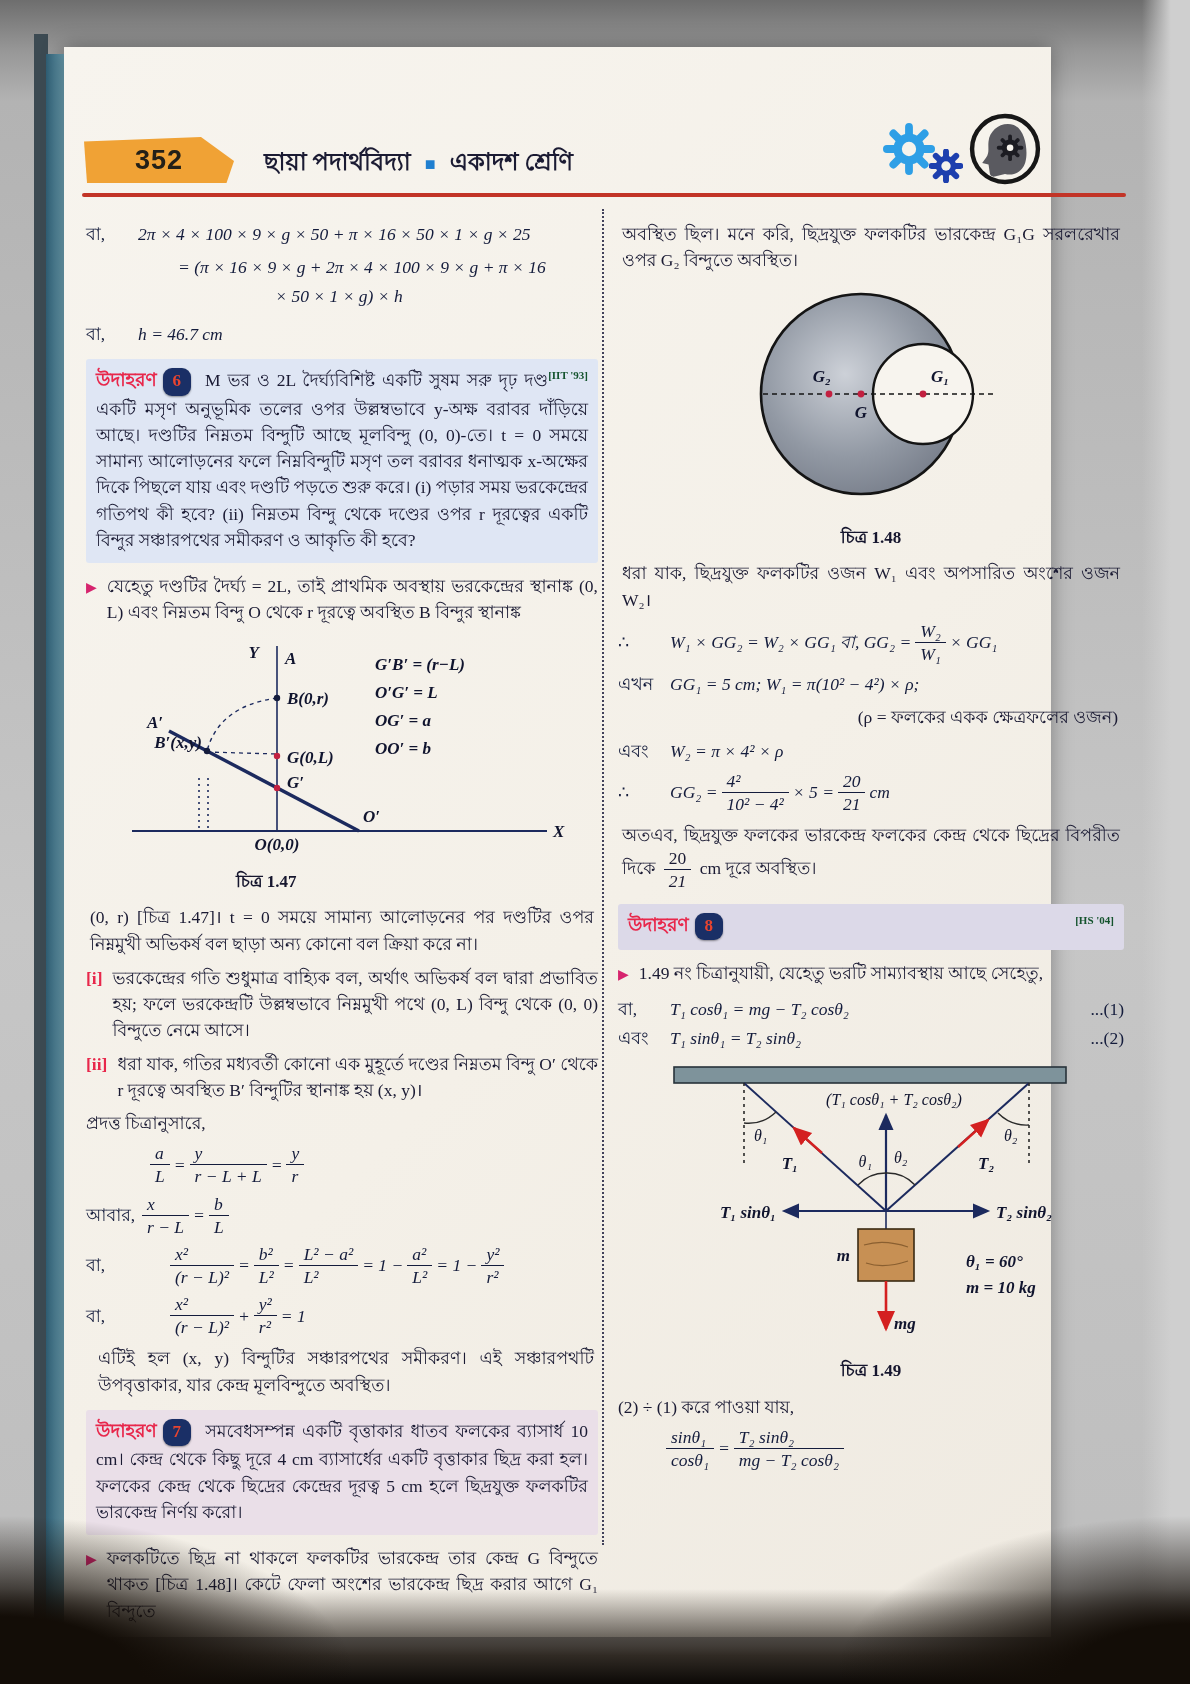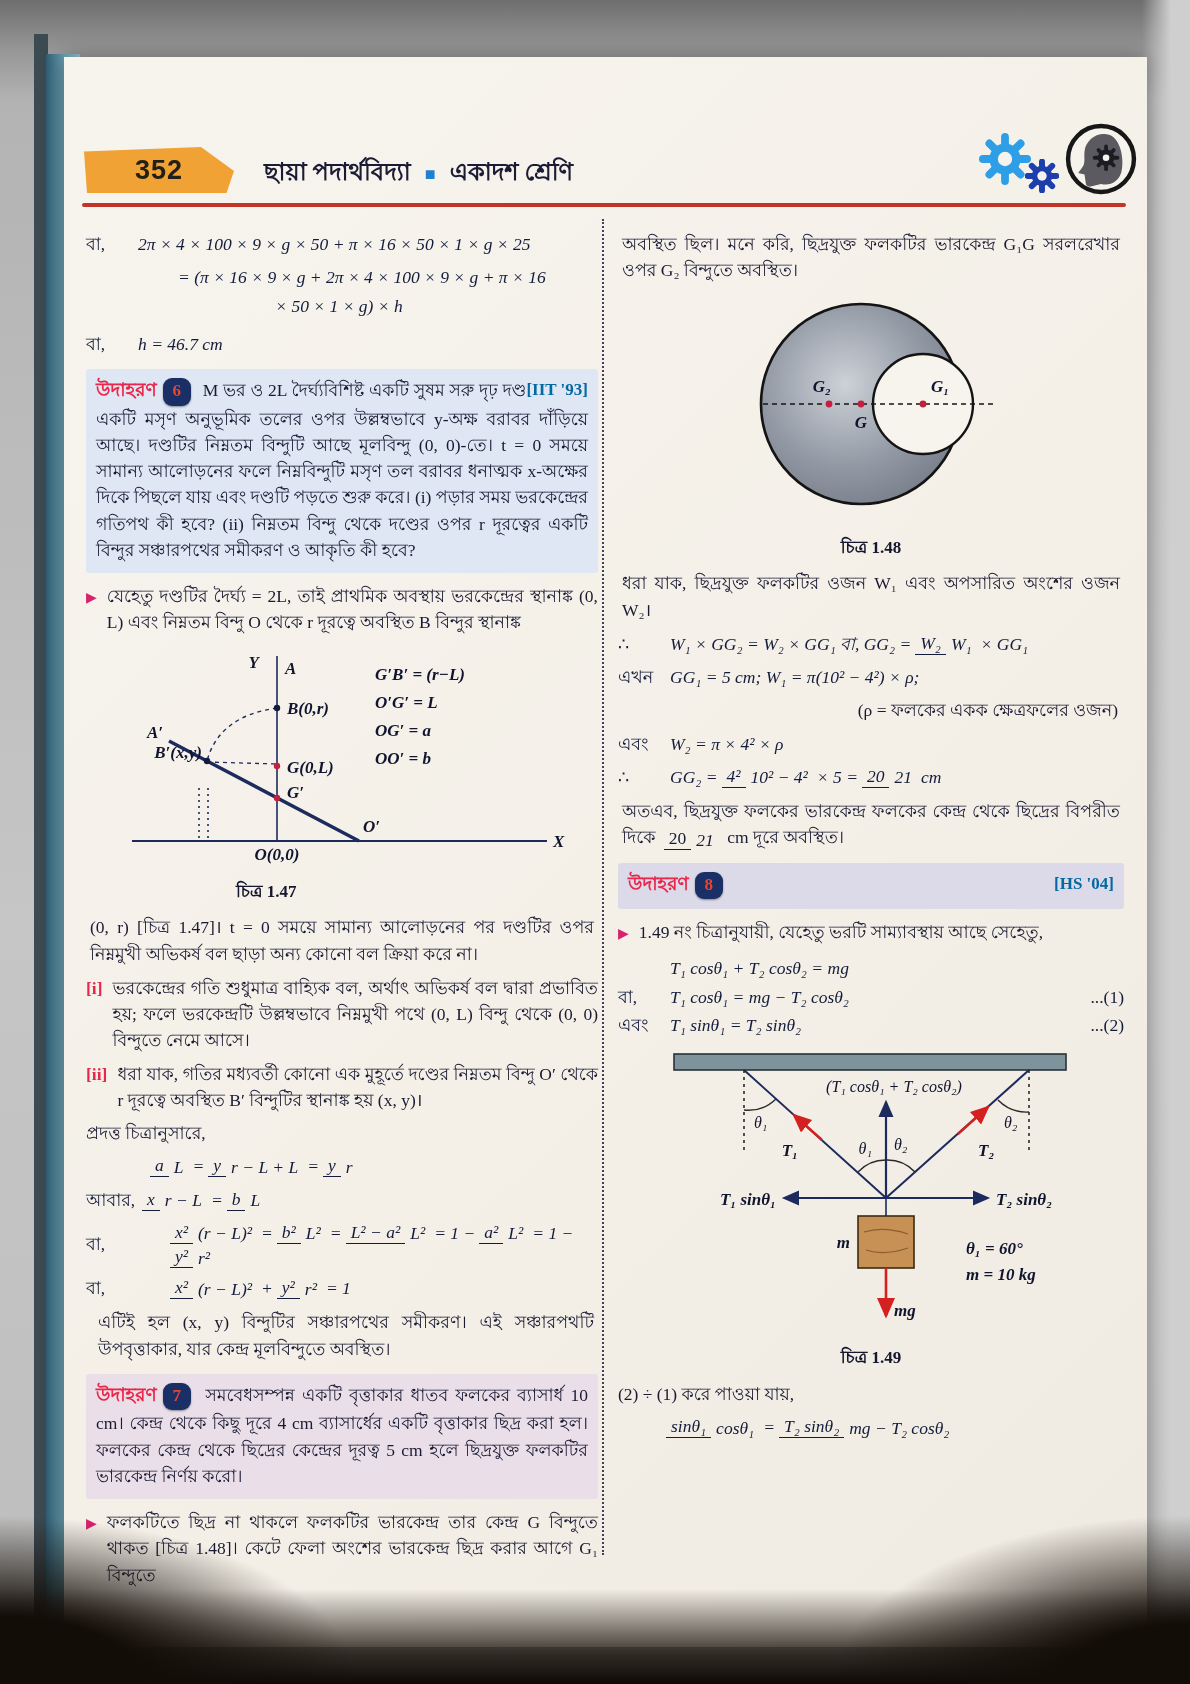--- a/index.html
+++ b/index.html
@@ -9,21 +9,21 @@
     font-family:"Liberation Serif","DejaVu Serif",serif;
   }
   .photo{position:absolute;inset:0;background:linear-gradient(180deg,#6e6e6e 0%,#979797 3%,#b3b3b3 6%,#c6c6c6 55%,#bdbdbd 100%);}
   .edge-left-dark{position:absolute;left:34px;top:34px;width:14px;height:1612px;background:#3c4a52;}
   .edge-left-teal{position:absolute;left:46px;top:54px;width:34px;height:1588px;background:linear-gradient(90deg,#2e5d73,#6ea3b5 55%,#9cc4d0);}
   .edge-right{position:absolute;right:0;top:0;width:48px;height:100%;background:linear-gradient(90deg,rgba(205,205,205,0),#cfcfcf 60%);}
   .edge-bottom{position:absolute;left:0;bottom:0;width:100%;height:95px;background:linear-gradient(180deg,rgba(20,14,8,0) 0%,rgba(24,17,10,0.85) 70%,#0c0906 100%);}
   .corner-bl{position:absolute;left:0;bottom:0;width:360px;height:170px;background:radial-gradient(ellipse at 0% 100%,#130d07 28%,rgba(19,13,7,0) 70%);}
   .corner-br{position:absolute;right:0;bottom:0;width:360px;height:170px;background:radial-gradient(ellipse at 100% 100%,#130d07 25%,rgba(19,13,7,0) 70%);}
 
-  .sheet{position:absolute;left:64px;top:57px;width:1083px;height:1590px;
+  .sheet{position:absolute;left:64px;top:47px;width:987px;height:1590px;
     background:linear-gradient(135deg,#f7f4ee 0%,#f4f0e8 55%,#efeae1 100%);
     box-shadow:0 0 20px rgba(0,0,0,0.35);}
 
   
   .page-badge{position:absolute;left:20px;top:90px;width:150px;height:46px;background:#f0a235;
     clip-path:polygon(0 10%,78% 0,100% 52%,95% 100%,2% 100%);
     display:flex;align-items:center;justify-content:center;}
   .page-badge span{font-family:"Liberation Sans",sans-serif;font-weight:bold;font-size:27px;color:#232018;letter-spacing:1px;}
   .page-title{position:absolute;left:200px;top:96px;font-size:24px;font-weight:bold;color:#1b1b33;}
   .title-sep{color:#1f7fd0;font-size:18px;margin:0 8px;}
@@ -38,34 +38,34 @@
   .col{position:absolute;top:160px;font-size:17.5px;line-height:1.5;color:#1a1a33;}
   .col-left{left:22px;width:512px;}
   .col-right{left:554px;width:506px;}
   .para{margin:8px 4px;text-align:justify;}
 
   
   .eq-row{display:flex;align-items:center;margin:7px 0;color:#141c3c;}
   .eq-prefix{font-style:normal;min-width:52px;flex:0 0 auto;}
   .eq-body{font-style:italic;display:inline-flex;align-items:center;flex-wrap:wrap;}
   .eq-num{font-style:normal;margin-left:auto;color:#141c3c;}
-  .frac{display:inline-flex;flex-direction:row;align-items:center;vertical-align:middle;margin:0 4px;line-height:1.15;}
+  .frac{display:inline-flex;flex-direction:column;vertical-align:middle;margin:0 4px;line-height:1.15;}
   .frac .num{border-bottom:1.6px solid #141c3c;padding:0 5px 1px;}
   .frac .den{padding:1px 5px 0;font-style:italic;}
   .eq-line{margin:2px 0;color:#141c3c;font-style:italic;}
   .eq-note{text-align:right;font-style:normal;margin:4px 6px 4px 0;}
 
   
   .example{border-radius:3px;padding:8px 10px 10px;margin:12px 0 10px;text-align:justify;}
   .ex-blue{background:#dfe6f4;}
   .ex-pink{background:#eadfe8;}
   .ex-gray{background:#dcd9e8;}
   .ex-label{color:#e8274b;font-weight:bold;font-size:18.5px;margin-right:4px;}
   .ex-badge{background:#1a2f66;color:#e8442f;font-weight:bold;border-radius:9px;padding:0 10px 2px;margin:0 7px 0 2px;font-size:17px;box-shadow:0 1px 2px rgba(0,0,0,.4);display:inline-block;}
-  .ex-cite{float:right;font-weight:bold;font-size:17px;color:#0369a1;}
+  .ex-cite{float:right;font-weight:bold;font-size:11px;color:#14532d;}
 
   .sol{display:flex;margin:10px 0;}
   .sol-arrow{color:#d6246e;font-size:14px;margin:4px 10px 0 0;flex:0 0 auto;}
   .sol-text{text-align:justify;}
 
   .item{display:flex;margin:7px 0;}
   .item-marker{color:#e8274b;font-weight:bold;margin-right:10px;flex:0 0 auto;}
 
   .fig{text-align:center;margin:6px 0 4px;}
   .fig-caption{text-align:center;font-weight:bold;font-size:17px;color:#16162e;margin:2px 0 10px;}
@@ -372,24 +372,20 @@
         <span class="ex-label">উদাহরণ</span><span class="ex-badge">8</span>
         <span class="ex-cite">[HS '04]</span>
       </div>
 
       <div class="sol">
         <span class="sol-arrow">▶</span>
         <span class="sol-text">1.49 নং চিত্রানুযায়ী, যেহেতু ভরটি সাম্যাবস্থায় আছে সেহেতু,</span>
       </div>
 
       <div class="eq-row" style="margin:2px 0;">
-        <span class="eq-prefix"></span>
-        <span class="eq-body">T₁ cosθ₁ + T₂ cosθ₂ = mg</span>
-      </div>
-      <div class="eq-row" style="margin:2px 0;">
         <span class="eq-prefix">বা,</span>
         <span class="eq-body">T₁ cosθ₁ = mg − T₂ cosθ₂</span>
         <span class="eq-num">...(1)</span>
       </div>
       <div class="eq-row" style="margin:2px 0;">
         <span class="eq-prefix">এবং</span>
         <span class="eq-body">T₁ sinθ₁ = T₂ sinθ₂</span>
         <span class="eq-num">...(2)</span>
       </div>
 

